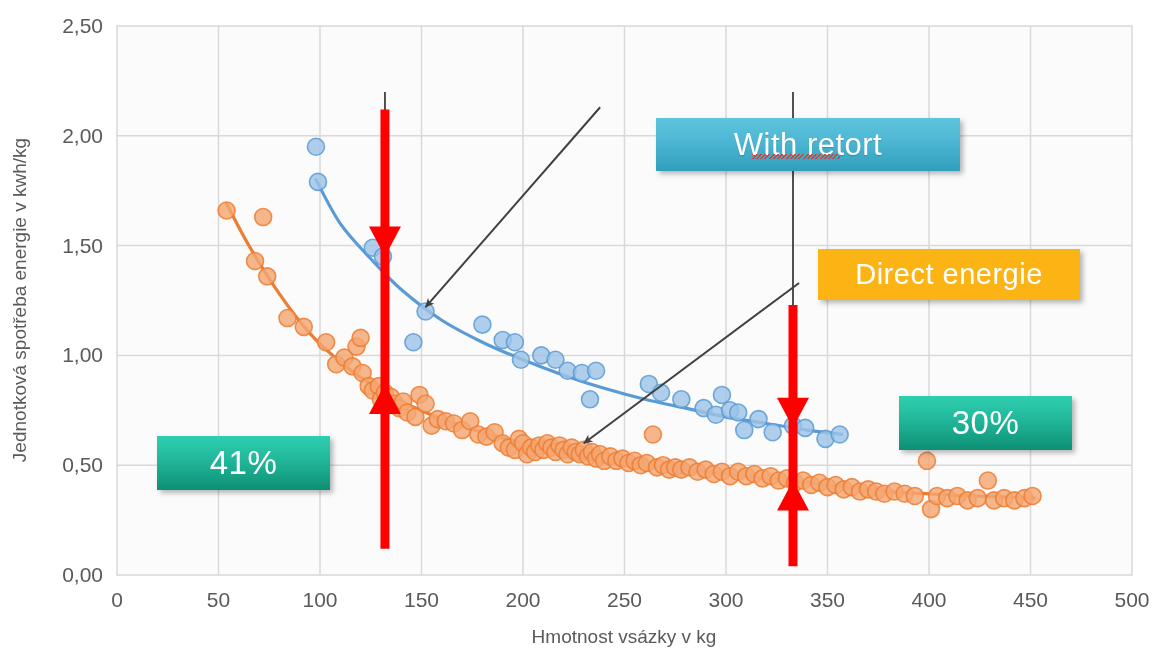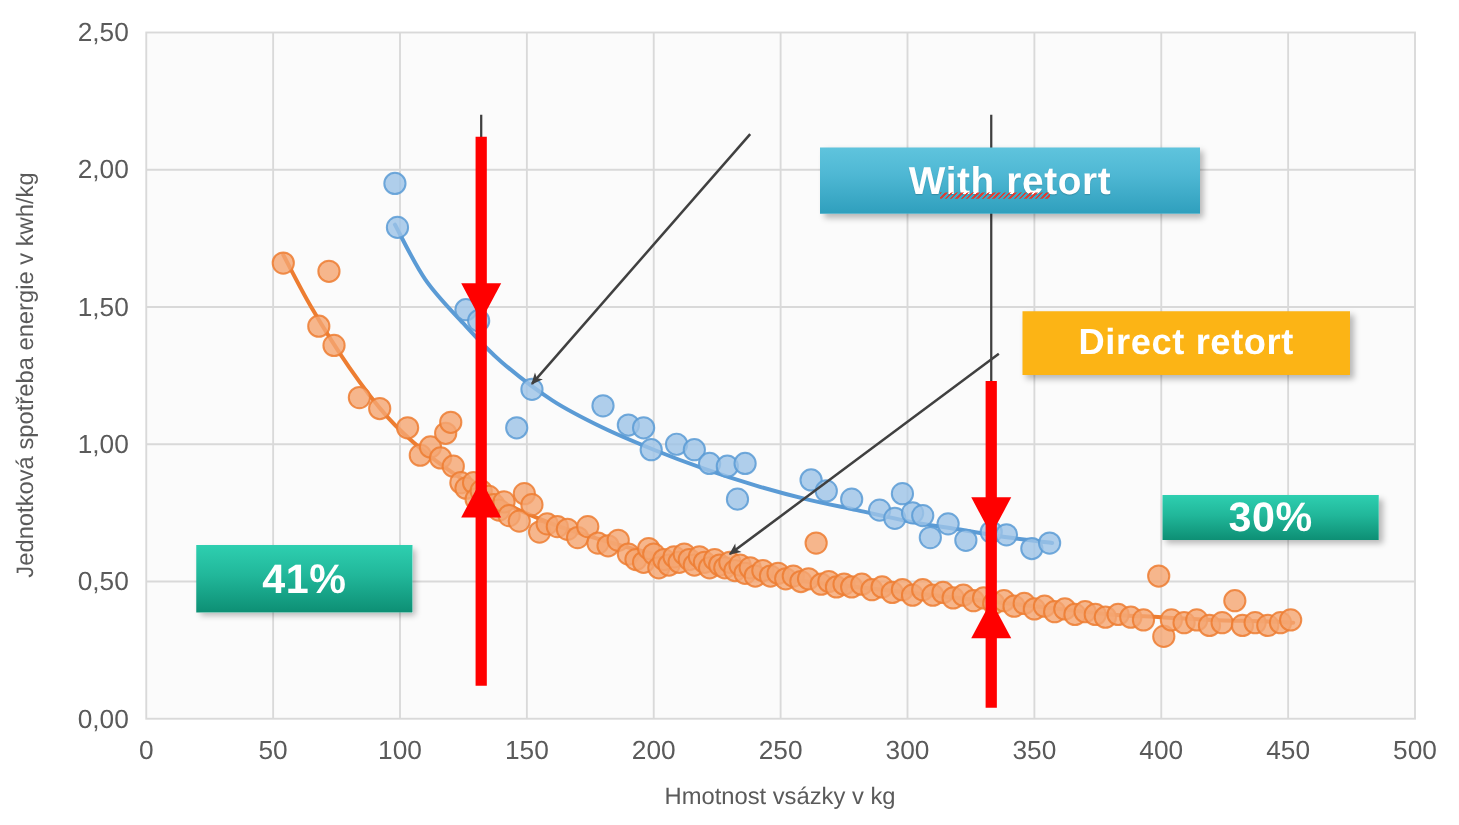--- a/index.html
+++ b/index.html
@@ -23,42 +23,42 @@
     font-family:"Liberation Sans", sans-serif;
     font-size:19px;
     fill:#5a5a5a;
   }
 
   
   .callout{
     position:absolute;
     display:flex;align-items:center;justify-content:center;
     color:#ffffff;
-    font-weight:bold;
+    font-weight:normal;
     letter-spacing:0.5px;
     box-shadow:3px 3px 5px rgba(0,0,0,0.28);
     white-space:nowrap;
   }
   .callout-withretort{
     left:656px;top:118px;width:304px;height:53px;
     font-size:31px;
     background:linear-gradient(180deg,#5fc4dd 0%,#4fb8d4 40%,#2f9fbd 100%);
     text-shadow:0 1px 1px rgba(0,0,0,0.18);
   }
   .callout-directheating{
     left:818px;top:249px;width:262px;height:51px;
     font-size:29px;
     background:#fcb415;
   }
   .callout-pct{
     font-size:33px;
     background:linear-gradient(180deg,#2ecfb0 0%,#21b79a 45%,#0d8f74 100%);
   }
   .callout-41{ left:157px;top:425px;width:173px;height:54px;margin-top:11px; }
-  .callout-30{ left:930px;top:396px;width:173px;height:36px; }
+  .callout-30{ left:899px;top:396px;width:173px;height:54px; }
 
   .spellsquiggle{
     position:absolute;
     left:96px;top:36px;width:88px;height:5px;
     background:
       repeating-linear-gradient(135deg,
         #e03a2f 0px,#e03a2f 1.4px,transparent 1.4px,transparent 3px);
     opacity:.95;
     pointer-events:none;
   }
@@ -295,21 +295,21 @@
     <text id="x-axis-title" class="axis-title" x="624" y="643" text-anchor="middle">Hmotnost vsázky v kg</text>
     <text id="y-axis-title" class="axis-title" x="26" y="300" text-anchor="middle" transform="rotate(-90 26 300)">Jednotková spotřeba energie v kwh/kg</text>
   </svg>
 
   <div class="callout callout-withretort">
     <span>With retort</span>
     <span class="spellsquiggle"></span>
   </div>
 
   <div class="callout callout-directheating">
-    <span>Direct retort</span>
+    <span>Direct energie</span>
   </div>
 
   <div class="callout callout-pct callout-41">
     <span>41%</span>
   </div>
 
   <div class="callout callout-pct callout-30">
     <span>30%</span>
   </div>
 

